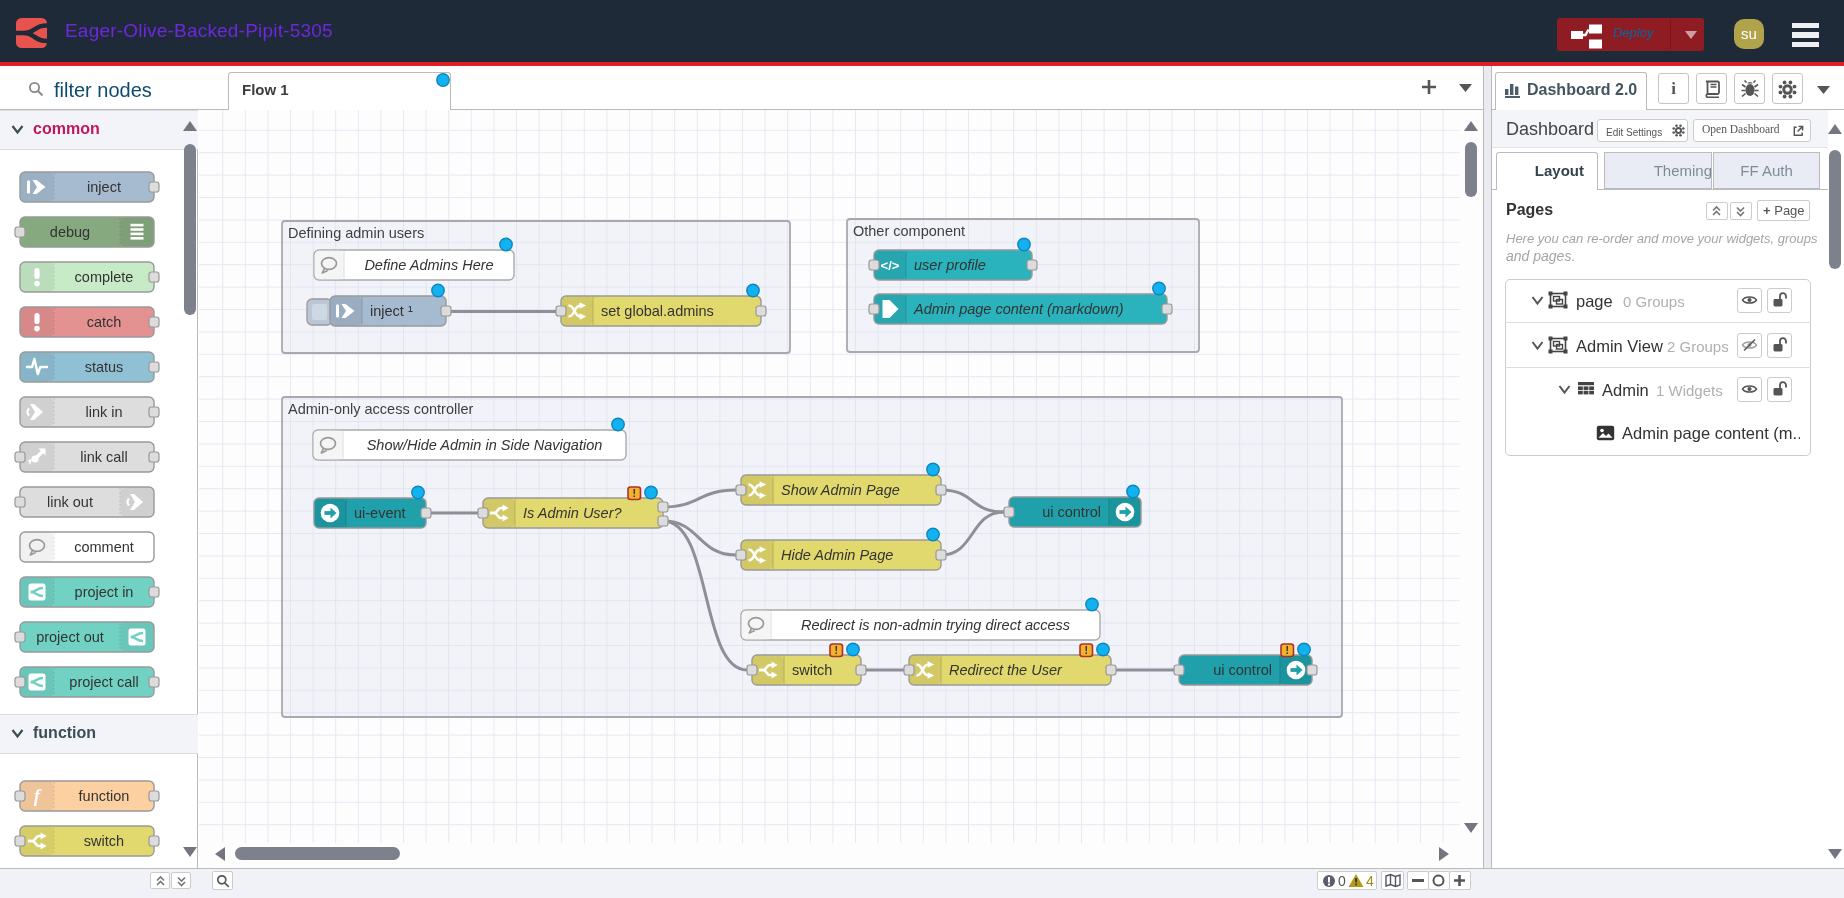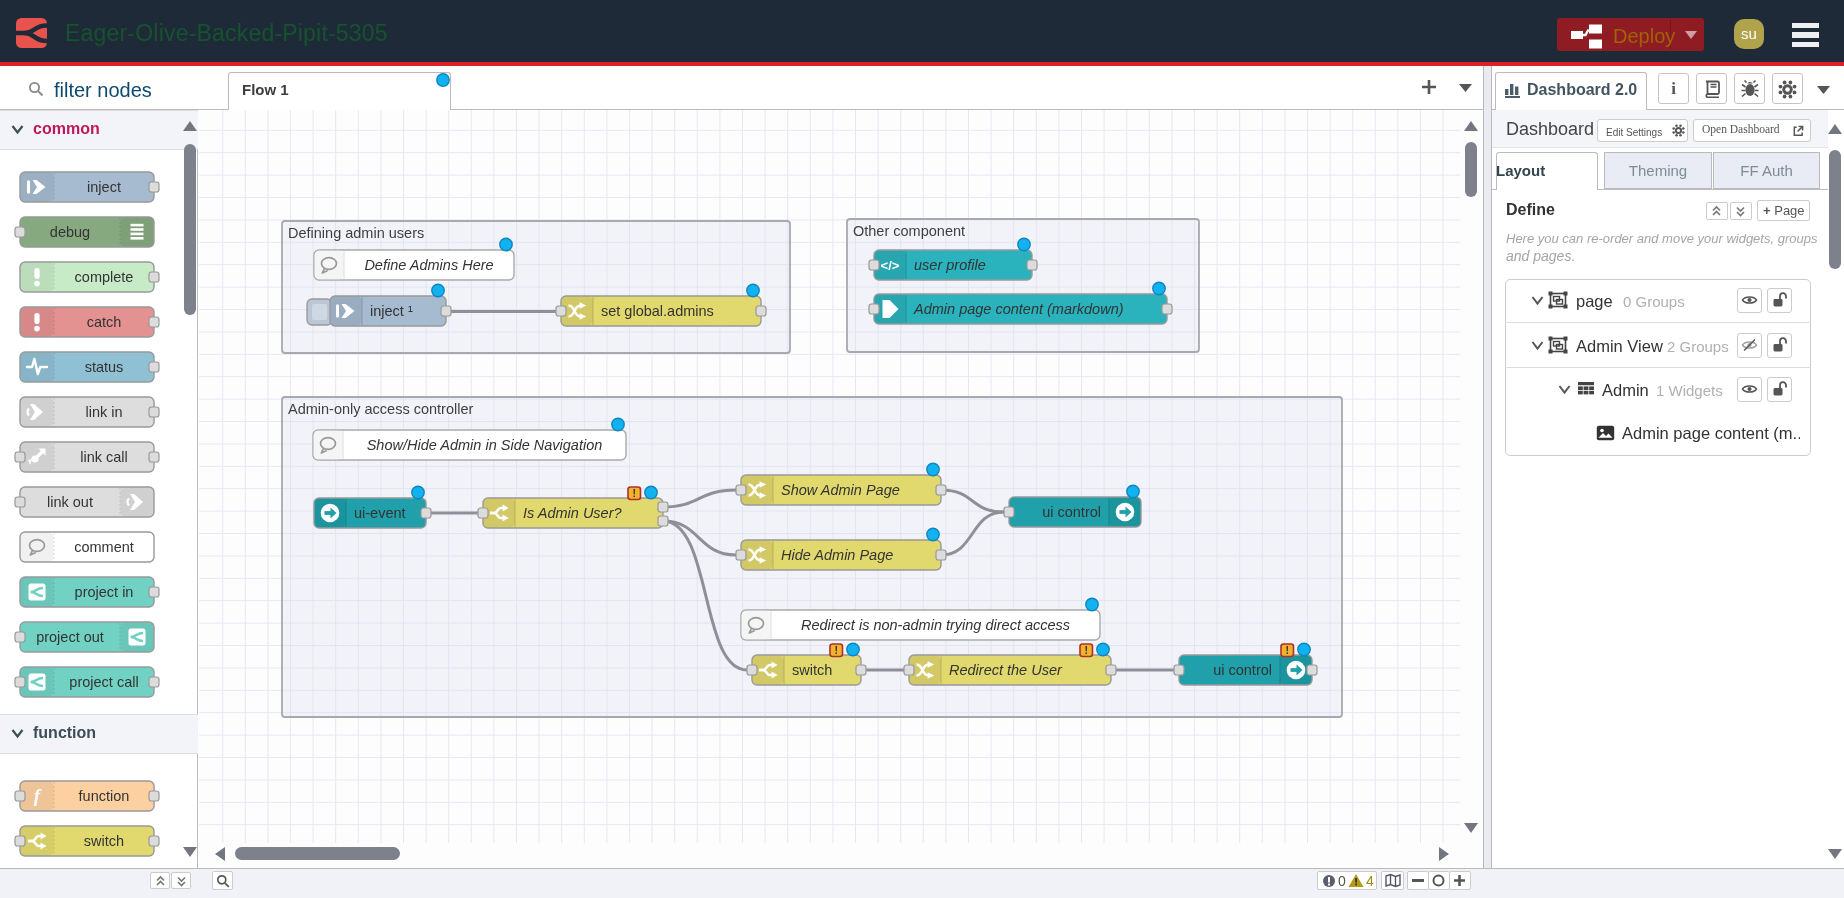--- a/index.html
+++ b/index.html
@@ -2,30 +2,30 @@
 <html><head><meta charset="utf-8"><style>
 *{margin:0;padding:0;box-sizing:border-box}
 body{width:1844px;height:898px;position:relative;overflow:hidden;background:#fff;font-family:'Liberation Sans',sans-serif;}
 .abs{position:absolute}
 </style></head><body>
 <div class="abs" style="left:0;top:0;width:1844px;height:62px;background:#1f2a39;"></div>
 <svg class="abs" style="left:16px;top:18px" width="31" height="30" viewBox="0 0 31 30">
     <rect x="0" y="0" width="31" height="30" rx="5.5" fill="#e8534e"></rect>
     <path d="M 31 7.5 C 17 7.5 20 15 7 15 L 0 15 M 31 23 C 17 23 20 15 7 15" fill="none" stroke="#1f2a39" stroke-width="4.6"></path>
   </svg>
-<div class="abs" style="left:65px;top:20px;font-size:23px;color:#14532d;letter-spacing:0.2px;">Eager-Olive-Backed-Pipit-5305</div>
+<div class="abs" style="left:65px;top:20px;font-size:19px;color:#6d28d9;letter-spacing:0.2px;">Eager-Olive-Backed-Pipit-5305</div>
 <div class="abs" style="left:1557px;top:18px;width:147px;height:33px;background:#8f1c23;border-radius:3px;"></div>
 <div class="abs" style="left:1670px;top:20px;width:1px;height:29px;background:#76141b;"></div>
 <svg class="abs" style="left:1567px;top:20px" width="40" height="30" viewBox="0 0 40 30">
     <rect x="4" y="11" width="12" height="8" fill="#fff"></rect>
     <rect x="22" y="4.5" width="13" height="9" fill="#fff"></rect>
     <rect x="22" y="19.5" width="13" height="9" fill="#fff"></rect>
     <path d="M16 15 L18.5 15 L21.5 9.5" fill="none" stroke="#fff" stroke-width="2.4"></path>
   </svg>
-<div class="abs" style="left:1613px;top:25px;font-size:20px;color:#a16207;">Deploy</div>
+<div class="abs" style="left:1613px;top:25px;font-size:13px;color:#0369a1;font-style:italic;">Deploy</div>
 <svg class="abs" style="left:1684px;top:30px" width="14" height="10">
     <path d="M1 1 L7 9 L13 1 z" fill="#caa0a3"></path>
   </svg>
 <div class="abs" style="left:1734px;top:19px;width:30px;height:30px;border-radius:10px;background:#b1a24c;color:#fff;font-size:15px;text-align:center;line-height:30px;">su</div>
 <div class="abs" style="left:1792px;top:22.5px;width:27px;height:5.5px;background:#edeff2;"></div>
 <div class="abs" style="left:1792px;top:32px;width:27px;height:5.5px;background:#edeff2;"></div>
 <div class="abs" style="left:1792px;top:41.5px;width:27px;height:5.5px;background:#edeff2;"></div>
 <div class="abs" style="left:0;top:62px;width:1844px;height:4px;background:#dd2027;"></div>
 <div class="abs" style="left:0;top:66px;width:1844px;height:44px;background:#fff;border-bottom:1px solid #bbb;"></div>
 <svg class="abs" style="left:28px;top:81px" width="16" height="16" viewBox="0 0 16 16">
@@ -516,26 +516,26 @@
     </g>
   </svg>
 <div class="abs" style="left:1693px;top:119px;width:118px;height:23px;background:#fff;border:1px solid #ccc;border-radius:3px;font-size:11.5px;color:#555;text-align:left;"></div>
 <div class="abs" style="left:1702px;top:123px;font-size:11.5px;color:#555;font-family:Liberation Serif, serif;">Open Dashboard</div>
 <svg class="abs" style="left:1792px;top:125px" width="12" height="12" viewBox="0 0 13 13">
     <path d="M5 2.5 H2.5 V11 H11 V8" fill="none" stroke="#555" stroke-width="1.6"></path>
     <path d="M7 1.5 H11.5 V6 M11.5 1.5 L6 7" fill="none" stroke="#555" stroke-width="1.6"></path>
   </svg>
 <div class="abs" style="left:1492px;top:189px;width:336px;height:1px;background:#bbb;"></div>
 <div class="abs" style="left:1604px;top:152px;width:108px;height:37px;background:#e9ecf5;border:1px solid #bbb;"></div>
-<div class="abs" style="left:1604px;top:162px;width:108px;text-align:center;font-size:15px;color:#7e8c96;">Theming</div>
+<div class="abs" style="left:1604px;top:162px;width:108px;text-align:right;font-size:15px;color:#7e8c96;">Theming</div>
 <div class="abs" style="left:1713px;top:152px;width:107px;height:37px;background:#e9ecf5;border:1px solid #bbb;"></div>
 <div class="abs" style="left:1713px;top:162px;width:107px;text-align:center;font-size:15px;color:#7e8c96;">FF Auth</div>
 <div class="abs" style="left:1496px;top:152px;width:102px;height:38px;background:#fff;border:1px solid #bbb;border-bottom:none;border-radius:3px 3px 0 0;"></div>
-<div class="abs" style="left:1496px;top:162px;width:88px;text-align:left;font-size:15px;font-weight:bold;color:#35454e;">Layout</div>
-<div class="abs" style="left:1506px;top:201px;font-size:16px;font-weight:bold;color:#333;">Define</div>
+<div class="abs" style="left:1496px;top:162px;width:88px;text-align:right;font-size:15px;font-weight:bold;color:#35454e;">Layout</div>
+<div class="abs" style="left:1506px;top:201px;font-size:16px;font-weight:bold;color:#333;">Pages</div>
 <div class="abs" style="left:1706px;top:202px;width:22px;height:18px;background:#fff;border:1px solid #ccc;border-radius:2px;"></div>
 <svg class="abs" style="left:1710px;top:205px" width="13" height="12" viewBox="0 0 13 11">
     <path d="M3 5 L6.5 1.5 L10 5 M3 9.5 L6.5 6 L10 9.5" fill="none" stroke="#777" stroke-width="1.6"></path>
   </svg>
 <div class="abs" style="left:1730px;top:202px;width:22px;height:18px;background:#fff;border:1px solid #ccc;border-radius:2px;"></div>
 <svg class="abs" style="left:1734px;top:205px" width="13" height="12" viewBox="0 0 13 11">
     <path d="M3 2 L6.5 5.5 L10 2 M3 6.5 L6.5 10 L10 6.5" fill="none" stroke="#777" stroke-width="1.6"></path>
   </svg>
 <div class="abs" style="left:1757px;top:200px;width:53px;height:21px;background:#fff;border:1px solid #ccc;border-radius:2px;"></div>
 <div class="abs" style="left:1763px;top:203px;font-size:13px;color:#555;"><b>+</b> Page</div>

